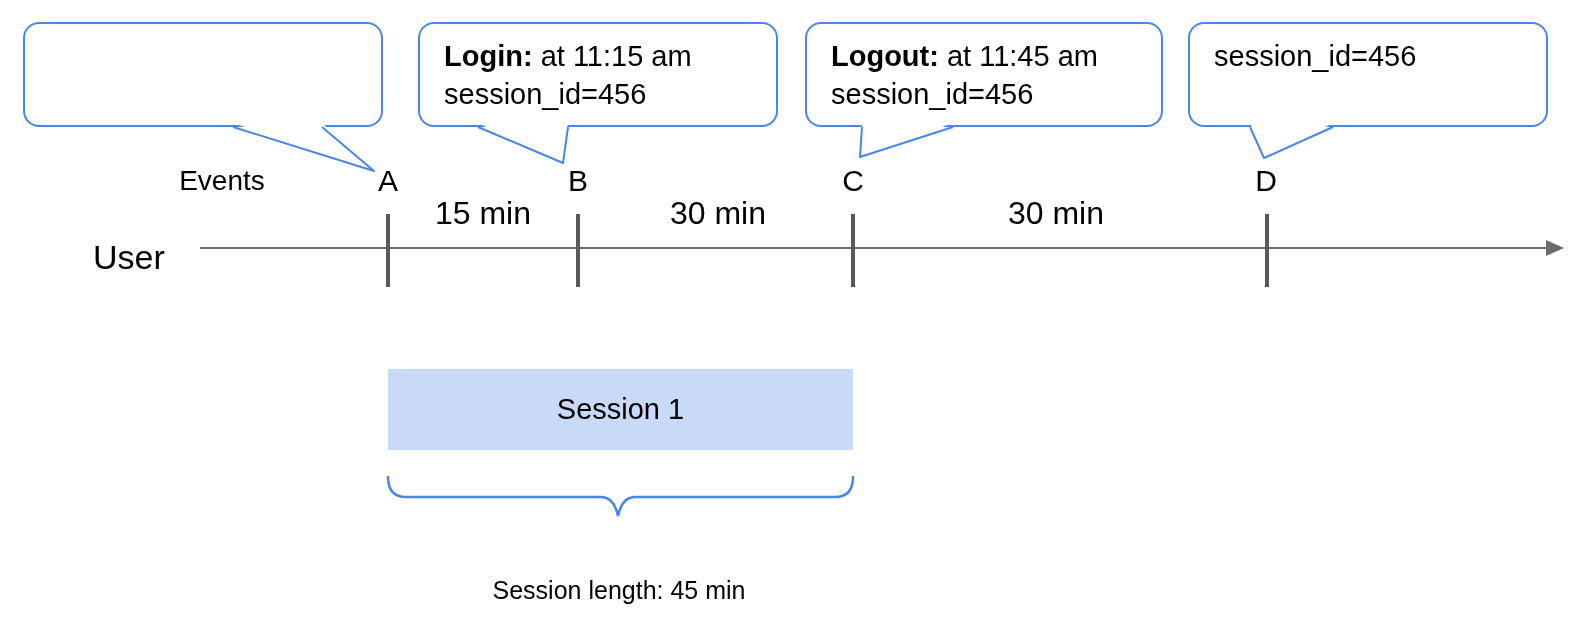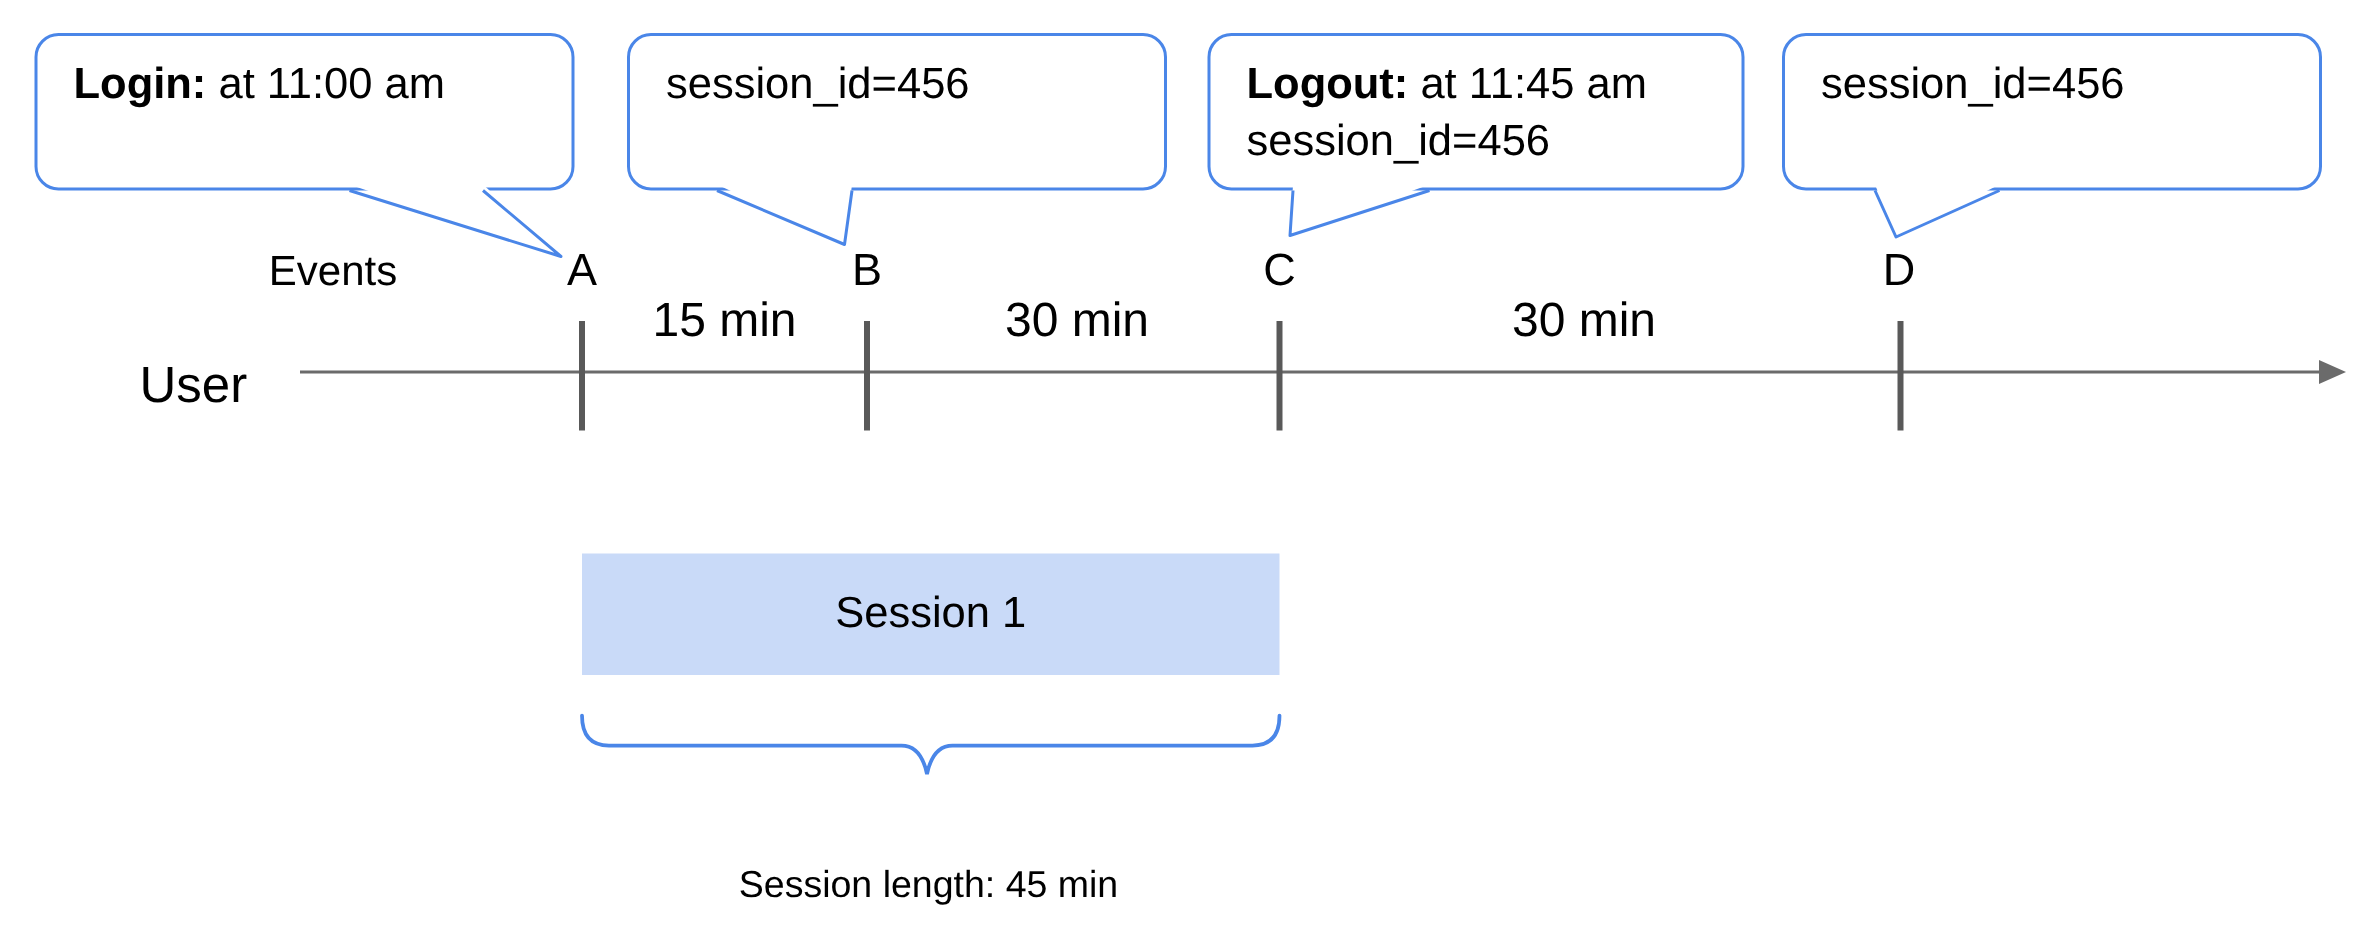--- a/index.html
+++ b/index.html
@@ -43,23 +43,23 @@
   }
   .session-length{
     position:absolute;left:619px;top:576px;transform:translateX(-50%);
     font-size:25px;white-space:nowrap;z-index:2;
   }
 </style>
 </head>
 <body>
 
 <div class="bubble" style="left:23px">
-  <div><span class="ev">Login:</span><span> at 11:00 am</span></div>
 </div>
 <div class="bubble" style="left:418px">
+  <div><span class="ev">Login:</span><span> at 11:15 am</span></div>
   <div>session_id=456</div>
 </div>
 <div class="bubble" style="left:805px;width:358px">
   <div><span class="ev">Logout:</span><span> at 11:45 am</span></div>
   <div>session_id=456</div>
 </div>
 <div class="bubble" style="left:1188px">
   <div>session_id=456</div>
 </div>
 

